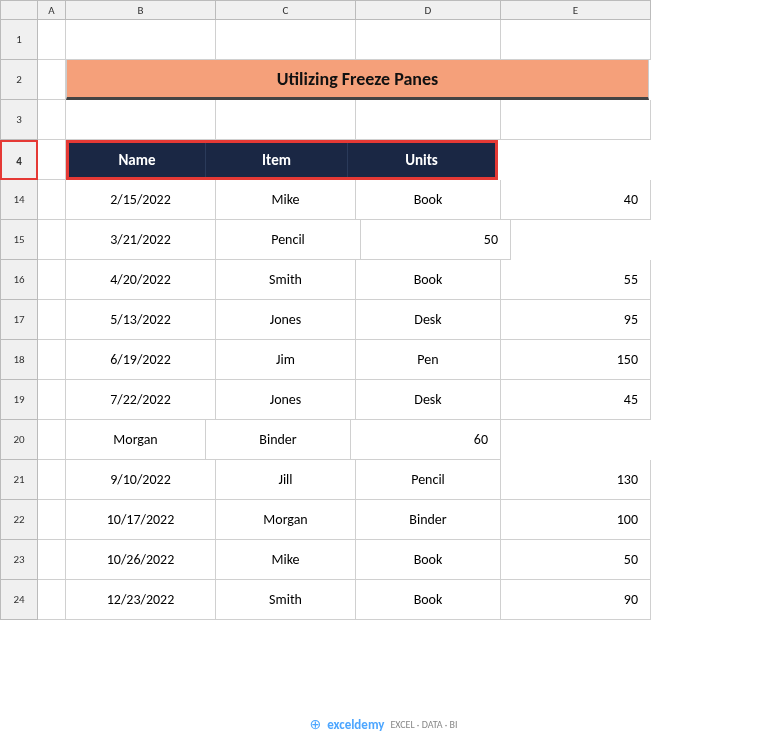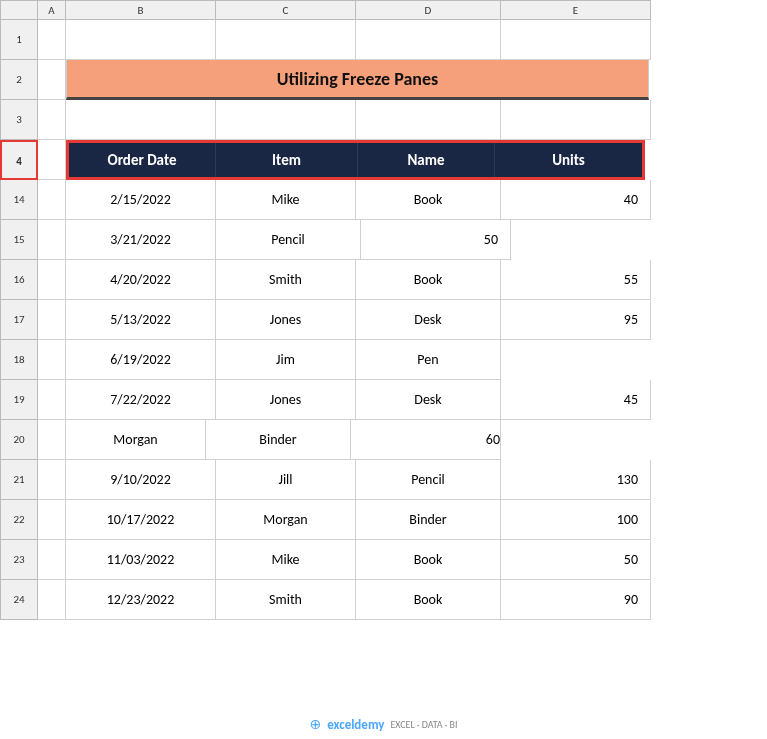--- a/index.html
+++ b/index.html
@@ -194,47 +194,38 @@
       ">4</div>
       <div style="width: 28px; min-width:28px; height:40px; border-bottom: 1px solid #d0d0d0; border-right: 1px solid #d0d0d0; margin-left:0;"></div>
       <div style="
         display: flex;
         border: 3px solid #e53935;
         height: 40px;
         position: relative;
         z-index: 2;
       ">
         <div style="
-          width: 147px; height: 34px; background: #1a2744; color: #fff;
+          width: 137px; height: 34px; background: #1a2744; color: #fff;
           font-weight: bold; font-size: 15px;
           display: flex; align-items: center; justify-content: center;
           border-right: 1px solid #2a3a5a;
           font-family: 'Calibri', Arial, sans-serif;
         ">
-          <span>Order Date</span>
+          <span>Name</span>
         </div>
         <div style="
           width: 142px; height: 34px; background: #1a2744; color: #fff;
           font-weight: bold; font-size: 15px;
           display: flex; align-items: center; justify-content: center;
           border-right: 1px solid #2a3a5a;
           font-family: 'Calibri', Arial, sans-serif;
         ">
           <span>Item</span>
         </div>
         <div style="
-          width: 137px; height: 34px; background: #1a2744; color: #fff;
-          font-weight: bold; font-size: 15px;
-          display: flex; align-items: center; justify-content: center;
-          border-right: 1px solid #2a3a5a;
-          font-family: 'Calibri', Arial, sans-serif;
-        ">
-          <span>Name</span>
-        </div>
-        <div style="
           width: 147px; height: 34px; background: #1a2744; color: #fff;
           font-weight: bold; font-size: 15px;
           display: flex; align-items: center; justify-content: center;
           font-family: 'Calibri', Arial, sans-serif;
         ">
           <span>Units</span>
         </div>
       </div>
     </div>
 
@@ -269,56 +260,57 @@
       <div style="width:140px;min-width:140px;height:40px;border:1px solid #d0d0d0;border-left:none;border-top:none;display:flex;align-items:center;justify-content:center;font-size:14px;font-family:'Calibri',Arial,sans-serif;">Jones</div>
       <div style="width:145px;min-width:145px;height:40px;border:1px solid #d0d0d0;border-left:none;border-top:none;display:flex;align-items:center;justify-content:center;font-size:14px;font-family:'Calibri',Arial,sans-serif;">Desk</div>
       <div style="width:150px;min-width:150px;height:40px;border:1px solid #d0d0d0;border-left:none;border-top:none;display:flex;align-items:center;justify-content:flex-end;padding-right:12px;font-size:14px;font-family:'Calibri',Arial,sans-serif;">95</div>
     </div>
         <div style="display: flex; height: 40px;">
       <div style="width:38px;min-width:38px;height:40px;background:#f0f0f0;border:1px solid #bbb;border-top:none;text-align:center;font-size:11px;color:#333;line-height:40px;">18</div>
       <div style="width:28px;min-width:28px;height:40px;border-bottom:1px solid #d0d0d0;border-right:1px solid #d0d0d0;"></div>
       <div style="width:150px;min-width:150px;height:40px;border:1px solid #d0d0d0;border-left:none;border-top:none;display:flex;align-items:center;justify-content:center;font-size:14px;font-family:'Calibri',Arial,sans-serif;">6/19/2022</div>
       <div style="width:140px;min-width:140px;height:40px;border:1px solid #d0d0d0;border-left:none;border-top:none;display:flex;align-items:center;justify-content:center;font-size:14px;font-family:'Calibri',Arial,sans-serif;">Jim</div>
       <div style="width:145px;min-width:145px;height:40px;border:1px solid #d0d0d0;border-left:none;border-top:none;display:flex;align-items:center;justify-content:center;font-size:14px;font-family:'Calibri',Arial,sans-serif;">Pen</div>
+      <div style="width:150px;min-width:150px;height:40px;border:1px solid #d0d0d0;border-left:none;border-top:none;display:flex;align-items:center;justify-content:flex-end;padding-right:12px;font-size:14px;font-family:'Calibri',Arial,sans-serif;">150</div>
     </div>
         <div style="display: flex; height: 40px;">
       <div style="width:38px;min-width:38px;height:40px;background:#f0f0f0;border:1px solid #bbb;border-top:none;text-align:center;font-size:11px;color:#333;line-height:40px;">19</div>
       <div style="width:28px;min-width:28px;height:40px;border-bottom:1px solid #d0d0d0;border-right:1px solid #d0d0d0;"></div>
       <div style="width:150px;min-width:150px;height:40px;border:1px solid #d0d0d0;border-left:none;border-top:none;display:flex;align-items:center;justify-content:center;font-size:14px;font-family:'Calibri',Arial,sans-serif;">7/22/2022</div>
       <div style="width:140px;min-width:140px;height:40px;border:1px solid #d0d0d0;border-left:none;border-top:none;display:flex;align-items:center;justify-content:center;font-size:14px;font-family:'Calibri',Arial,sans-serif;">Jones</div>
       <div style="width:145px;min-width:145px;height:40px;border:1px solid #d0d0d0;border-left:none;border-top:none;display:flex;align-items:center;justify-content:center;font-size:14px;font-family:'Calibri',Arial,sans-serif;">Desk</div>
       <div style="width:150px;min-width:150px;height:40px;border:1px solid #d0d0d0;border-left:none;border-top:none;display:flex;align-items:center;justify-content:flex-end;padding-right:12px;font-size:14px;font-family:'Calibri',Arial,sans-serif;">45</div>
     </div>
         <div style="display: flex; height: 40px;">
       <div style="width:38px;min-width:38px;height:40px;background:#f0f0f0;border:1px solid #bbb;border-top:none;text-align:center;font-size:11px;color:#333;line-height:40px;">20</div>
       <div style="width:28px;min-width:28px;height:40px;border-bottom:1px solid #d0d0d0;border-right:1px solid #d0d0d0;"></div>
       <div style="width:140px;min-width:140px;height:40px;border:1px solid #d0d0d0;border-left:none;border-top:none;display:flex;align-items:center;justify-content:center;font-size:14px;font-family:'Calibri',Arial,sans-serif;">Morgan</div>
       <div style="width:145px;min-width:145px;height:40px;border:1px solid #d0d0d0;border-left:none;border-top:none;display:flex;align-items:center;justify-content:center;font-size:14px;font-family:'Calibri',Arial,sans-serif;">Binder</div>
-      <div style="width:150px;min-width:150px;height:40px;border:1px solid #d0d0d0;border-left:none;border-top:none;display:flex;align-items:center;justify-content:flex-end;padding-right:0;font-size:14px;font-family:'Calibri',Arial,sans-serif;">60</div>
+      <div style="width:150px;min-width:150px;height:40px;border:1px solid #d0d0d0;border-left:none;border-top:none;display:flex;align-items:center;justify-content:flex-end;padding-right:12px;font-size:14px;font-family:'Calibri',Arial,sans-serif;">60</div>
     </div>
         <div style="display: flex; height: 40px;">
       <div style="width:38px;min-width:38px;height:40px;background:#f0f0f0;border:1px solid #bbb;border-top:none;text-align:center;font-size:11px;color:#333;line-height:40px;">21</div>
       <div style="width:28px;min-width:28px;height:40px;border-bottom:1px solid #d0d0d0;border-right:1px solid #d0d0d0;"></div>
       <div style="width:150px;min-width:150px;height:40px;border:1px solid #d0d0d0;border-left:none;border-top:none;display:flex;align-items:center;justify-content:center;font-size:14px;font-family:'Calibri',Arial,sans-serif;">9/10/2022</div>
       <div style="width:140px;min-width:140px;height:40px;border:1px solid #d0d0d0;border-left:none;border-top:none;display:flex;align-items:center;justify-content:center;font-size:14px;font-family:'Calibri',Arial,sans-serif;">Jill</div>
       <div style="width:145px;min-width:145px;height:40px;border:1px solid #d0d0d0;border-left:none;border-top:none;display:flex;align-items:center;justify-content:center;font-size:14px;font-family:'Calibri',Arial,sans-serif;">Pencil</div>
       <div style="width:150px;min-width:150px;height:40px;border:1px solid #d0d0d0;border-left:none;border-top:none;display:flex;align-items:center;justify-content:flex-end;padding-right:12px;font-size:14px;font-family:'Calibri',Arial,sans-serif;">130</div>
     </div>
         <div style="display: flex; height: 40px;">
       <div style="width:38px;min-width:38px;height:40px;background:#f0f0f0;border:1px solid #bbb;border-top:none;text-align:center;font-size:11px;color:#333;line-height:40px;">22</div>
       <div style="width:28px;min-width:28px;height:40px;border-bottom:1px solid #d0d0d0;border-right:1px solid #d0d0d0;"></div>
       <div style="width:150px;min-width:150px;height:40px;border:1px solid #d0d0d0;border-left:none;border-top:none;display:flex;align-items:center;justify-content:center;font-size:14px;font-family:'Calibri',Arial,sans-serif;">10/17/2022</div>
       <div style="width:140px;min-width:140px;height:40px;border:1px solid #d0d0d0;border-left:none;border-top:none;display:flex;align-items:center;justify-content:center;font-size:14px;font-family:'Calibri',Arial,sans-serif;">Morgan</div>
       <div style="width:145px;min-width:145px;height:40px;border:1px solid #d0d0d0;border-left:none;border-top:none;display:flex;align-items:center;justify-content:center;font-size:14px;font-family:'Calibri',Arial,sans-serif;">Binder</div>
       <div style="width:150px;min-width:150px;height:40px;border:1px solid #d0d0d0;border-left:none;border-top:none;display:flex;align-items:center;justify-content:flex-end;padding-right:12px;font-size:14px;font-family:'Calibri',Arial,sans-serif;">100</div>
     </div>
         <div style="display: flex; height: 40px;">
       <div style="width:38px;min-width:38px;height:40px;background:#f0f0f0;border:1px solid #bbb;border-top:none;text-align:center;font-size:11px;color:#333;line-height:40px;">23</div>
       <div style="width:28px;min-width:28px;height:40px;border-bottom:1px solid #d0d0d0;border-right:1px solid #d0d0d0;"></div>
-      <div style="width:150px;min-width:150px;height:40px;border:1px solid #d0d0d0;border-left:none;border-top:none;display:flex;align-items:center;justify-content:center;font-size:14px;font-family:'Calibri',Arial,sans-serif;">11/03/2022</div>
+      <div style="width:150px;min-width:150px;height:40px;border:1px solid #d0d0d0;border-left:none;border-top:none;display:flex;align-items:center;justify-content:center;font-size:14px;font-family:'Calibri',Arial,sans-serif;">10/26/2022</div>
       <div style="width:140px;min-width:140px;height:40px;border:1px solid #d0d0d0;border-left:none;border-top:none;display:flex;align-items:center;justify-content:center;font-size:14px;font-family:'Calibri',Arial,sans-serif;">Mike</div>
       <div style="width:145px;min-width:145px;height:40px;border:1px solid #d0d0d0;border-left:none;border-top:none;display:flex;align-items:center;justify-content:center;font-size:14px;font-family:'Calibri',Arial,sans-serif;">Book</div>
       <div style="width:150px;min-width:150px;height:40px;border:1px solid #d0d0d0;border-left:none;border-top:none;display:flex;align-items:center;justify-content:flex-end;padding-right:12px;font-size:14px;font-family:'Calibri',Arial,sans-serif;">50</div>
     </div>
         <div style="display: flex; height: 40px;">
       <div style="width:38px;min-width:38px;height:40px;background:#f0f0f0;border:1px solid #bbb;border-top:none;text-align:center;font-size:11px;color:#333;line-height:40px;">24</div>
       <div style="width:28px;min-width:28px;height:40px;border-bottom:1px solid #d0d0d0;border-right:1px solid #d0d0d0;"></div>
       <div style="width:150px;min-width:150px;height:40px;border:1px solid #d0d0d0;border-left:none;border-top:none;display:flex;align-items:center;justify-content:center;font-size:14px;font-family:'Calibri',Arial,sans-serif;text-align:right;">12/23/2022</div>
       <div style="width:140px;min-width:140px;height:40px;border:1px solid #d0d0d0;border-left:none;border-top:none;display:flex;align-items:center;justify-content:center;font-size:14px;font-family:'Calibri',Arial,sans-serif;">Smith</div>
       <div style="width:145px;min-width:145px;height:40px;border:1px solid #d0d0d0;border-left:none;border-top:none;display:flex;align-items:center;justify-content:center;font-size:14px;font-family:'Calibri',Arial,sans-serif;">Book</div>

